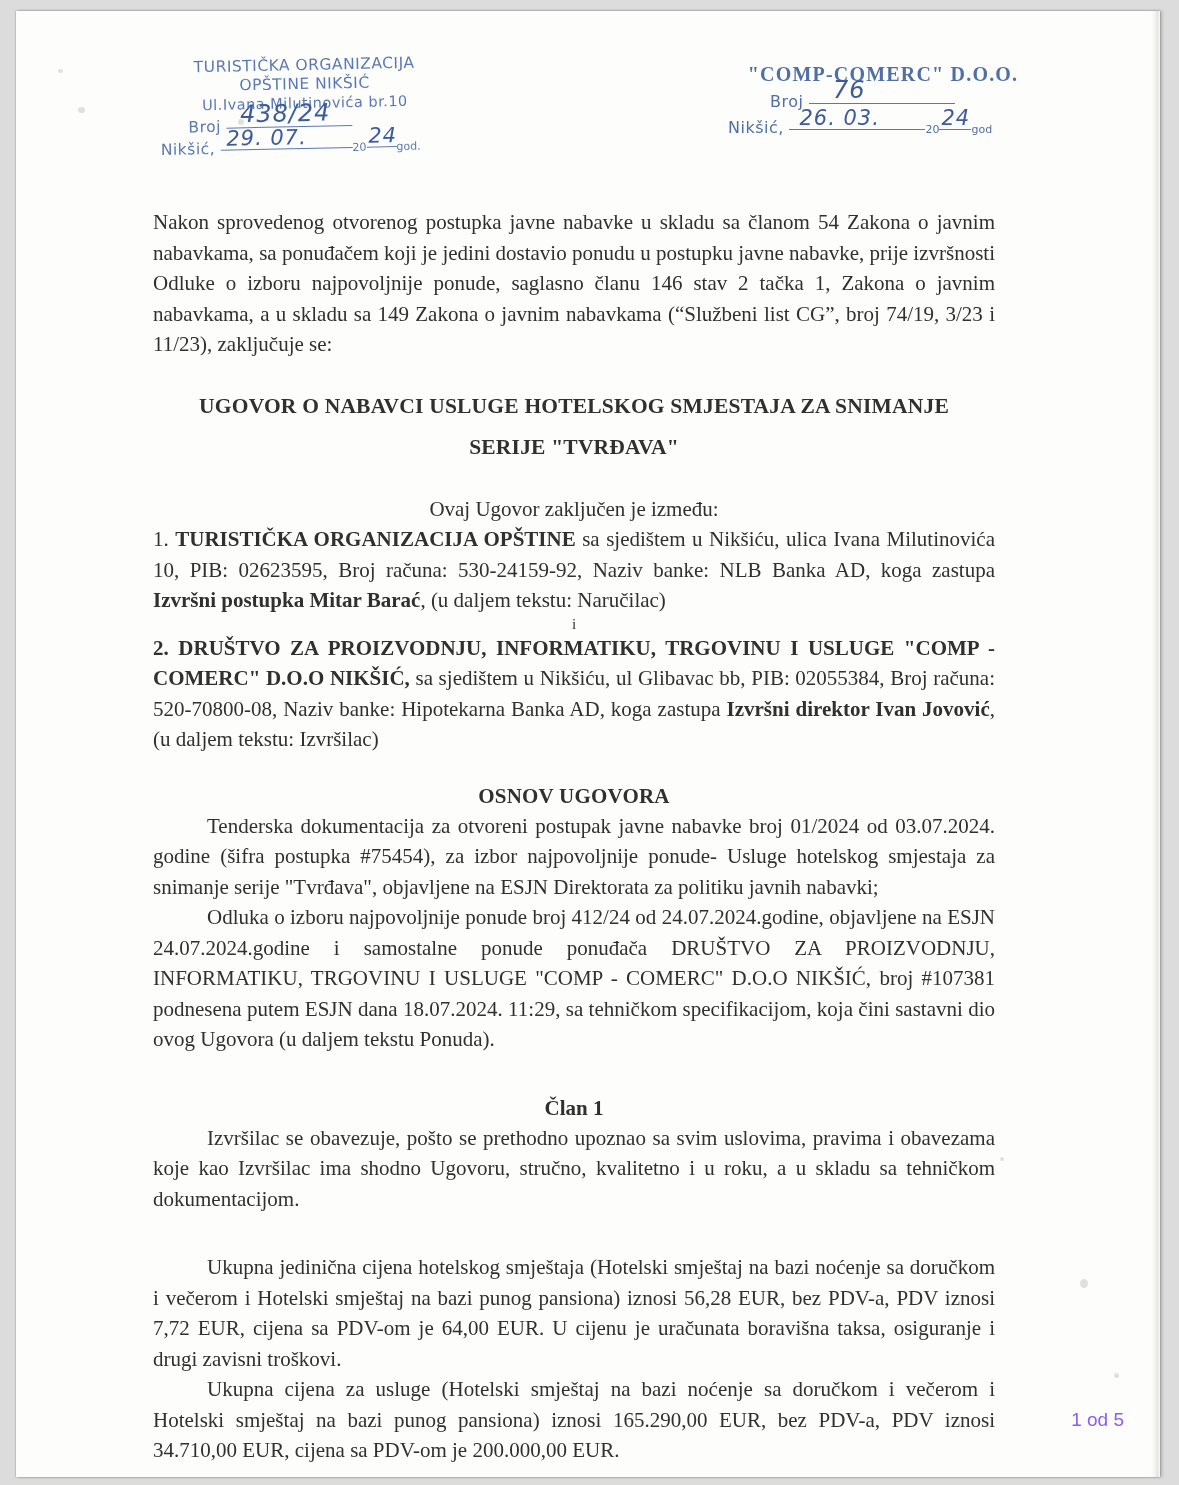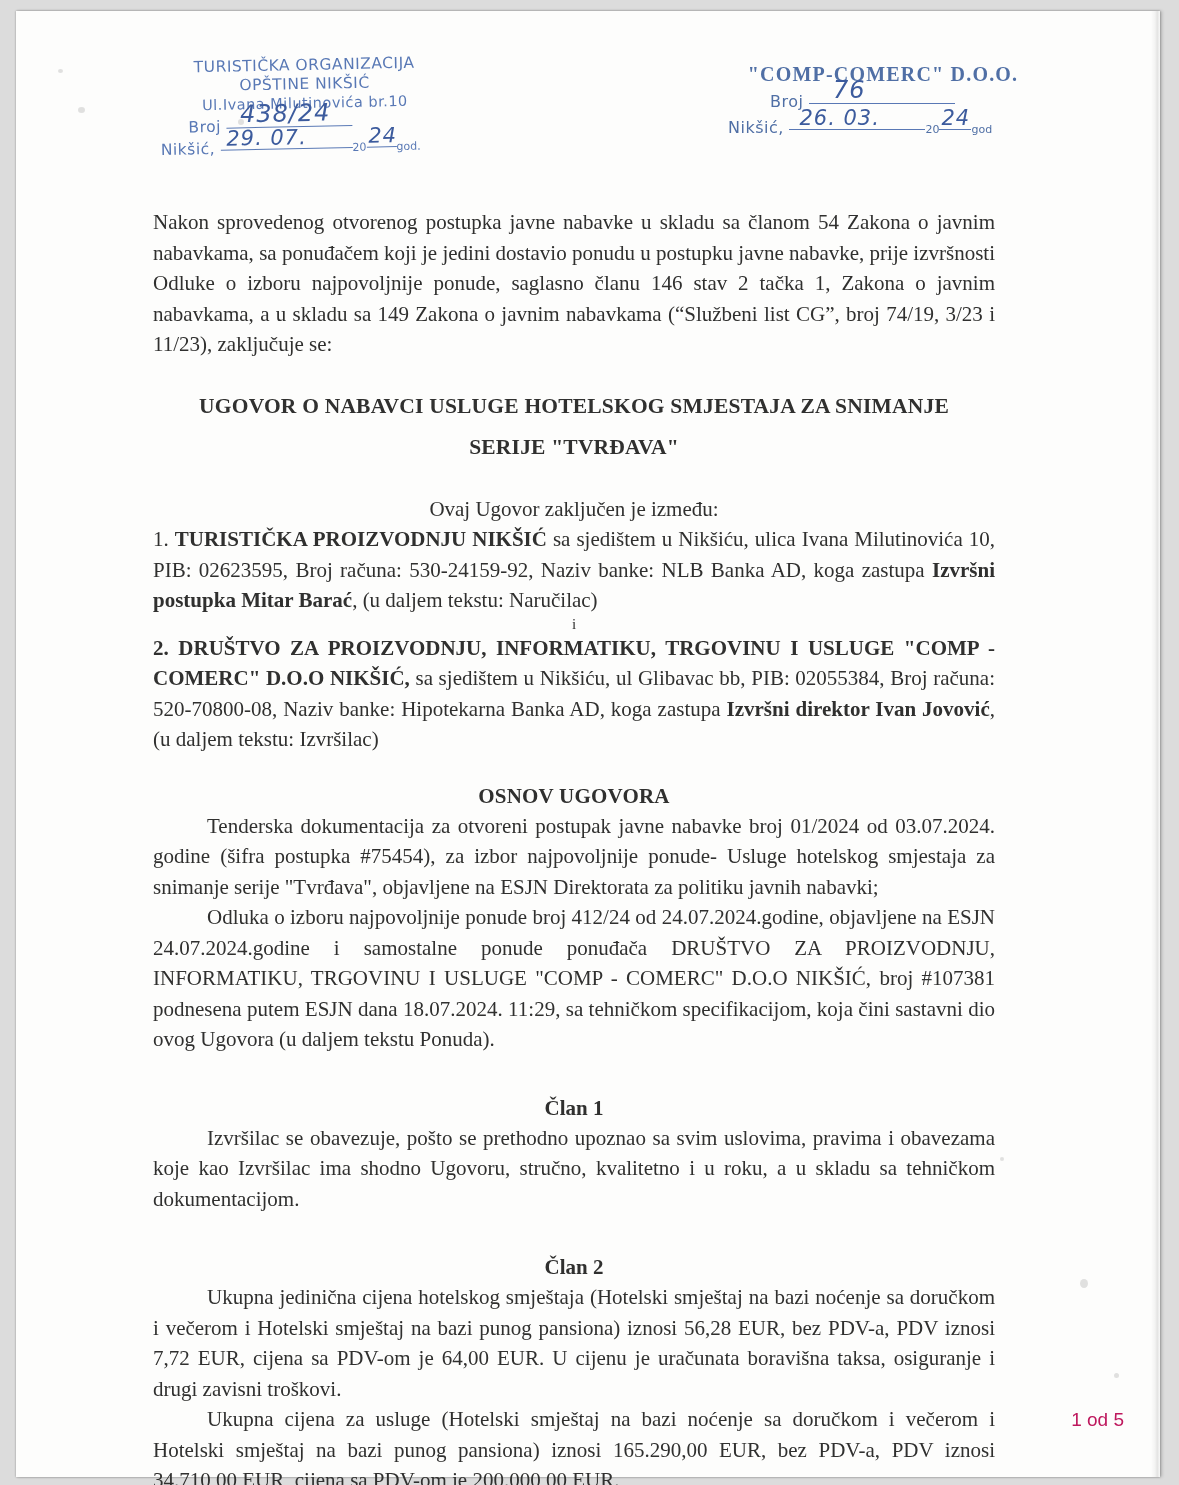--- a/index.html
+++ b/index.html
@@ -164,21 +164,21 @@
   b, .b { font-weight: bold; }
 
   #page-footer {
     position: absolute;
     left: 0;
     top: 1398px;
     width: 1108px;
     text-align: right;
     font-family: "Liberation Sans", sans-serif;
     font-size: 19px;
-    color: #be185d;
+    color: #8b5cf6;
   }
 </style>
 </head>
 <body>
 
 <div id="scan-viewport">
   <div id="page-sheet">
 
     <div id="page-edge"></div>
 
@@ -234,37 +234,36 @@
     <div id="doc-body">
 
       <p class="just">Nakon sprovedenog otvorenog postupka javne nabavke u skladu sa članom 54 Zakona o javnim nabavkama, sa ponuđačem koji je jedini dostavio ponudu u postupku javne nabavke, prije izvršnosti Odluke o izboru najpovoljnije ponude, saglasno članu 146 stav 2 tačka 1, Zakona o javnim nabavkama, a u skladu sa 149 Zakona o javnim nabavkama (“Službeni list CG”, broj 74/19, 3/23 i 11/23), zaključuje se:</p>
 
       <div class="gap-m"></div>
       <h1 class="contract-title">UGOVOR O NABAVCI USLUGE HOTELSKOG SMJESTAJA ZA SNIMANJE SERIJE "TVRĐAVA"</h1>
 
       <div class="gap-m"></div>
       <p class="flat">Ovaj Ugovor zaključen je  između:</p>
 
-      <p class="just"><span>1.</span> <b>TURISTIČKA PROIZVODNJU NIKŠIĆ</b><span> sa sjedištem u Nikšiću, ulica Ivana Milutinovića 10, PIB: 02623595, Broj računa: 530-24159-92, Naziv banke: NLB Banka AD, koga zastupa </span><b>Izvršni postupka Mitar Barać</b><span>, (u daljem tekstu: Naručilac)</span></p>
+      <p class="just"><span>1.</span> <b>TURISTIČKA ORGANIZACIJA OPŠTINE</b><span> sa sjedištem u Nikšiću, ulica Ivana Milutinovića 10, PIB: 02623595, Broj računa: 530-24159-92, Naziv banke: NLB Banka AD, koga zastupa </span><b>Izvršni postupka Mitar Barać</b><span>, (u daljem tekstu: Naručilac)</span></p>
 
       <p class="flat" style="font-size:15px; line-height:17px;">i</p>
 
       <p class="just"><b>2.</b> <b>DRUŠTVO ZA PROIZVODNJU, INFORMATIKU, TRGOVINU I USLUGE</b> <b>"COMP - COMERC" D.O.O NIKŠIĆ,</b><span> sa sjedištem u Nikšiću, ul Glibavac bb, PIB: 02055384, Broj računa: 520-70800-08, Naziv banke: Hipotekarna  Banka AD, koga zastupa </span><b>Izvršni direktor Ivan Jovović</b><span>, (u daljem tekstu: Izvršilac)</span></p>
 
       <div class="gap-m"></div>
       <h2 class="section-head">OSNOV UGOVORA</h2>
       <p class="just indent">Tenderska dokumentacija za otvoreni postupak javne nabavke broj 01/2024 od 03.07.2024. godine (šifra postupka  #75454),   za izbor najpovoljnije ponude- Usluge hotelskog smjestaja za snimanje serije "Tvrđava", objavljene na ESJN Direktorata za politiku javnih nabavki;</p>
       <p class="just indent">Odluka o izboru najpovoljnije ponude broj 412/24 od 24.07.2024.godine, objavljene na ESJN 24.07.2024.godine i samostalne ponude ponuđača DRUŠTVO ZA PROIZVODNJU, INFORMATIKU, TRGOVINU I USLUGE "COMP - COMERC" D.O.O NIKŠIĆ, broj #107381 podnesena putem ESJN dana 18.07.2024. 11:29, sa tehničkom specifikacijom, koja čini sastavni dio ovog Ugovora (u daljem tekstu Ponuda).</p>
 
       <div class="gap-l"></div>
       <h2 class="clan">Član 1</h2>
       <p class="just indent">Izvršilac se obavezuje, pošto se prethodno upoznao sa svim uslovima, pravima i obavezama  koje kao Izvršilac ima shodno Ugovoru, stručno, kvalitetno i u roku, a u skladu sa tehničkom dokumentacijom.</p>
 
       <div class="gap-l"></div>
-      <h2 class="clan">Član 2</h2>
       <p class="just indent">Ukupna jedinična cijena hotelskog  smještaja (Hotelski smještaj na bazi noćenje sa doručkom i večerom i  Hotelski smještaj na bazi punog pansiona) iznosi 56,28 EUR, bez PDV-a, PDV iznosi 7,72 EUR, cijena sa PDV-om je 64,00 EUR. U cijenu je uračunata boravišna taksa, osiguranje i drugi zavisni troškovi.</p>
       <p class="just indent">Ukupna cijena za usluge (Hotelski smještaj na bazi noćenje sa doručkom i večerom i Hotelski smještaj na bazi punog pansiona) iznosi 165.290,00 EUR, bez PDV-a, PDV iznosi 34.710,00 EUR, cijena sa PDV-om je 200.000,00 EUR.</p>
 
       <div class="gap-l"></div>
 
     </div>
 
     <div id="page-footer">1 od 5</div>
 
   </div>

